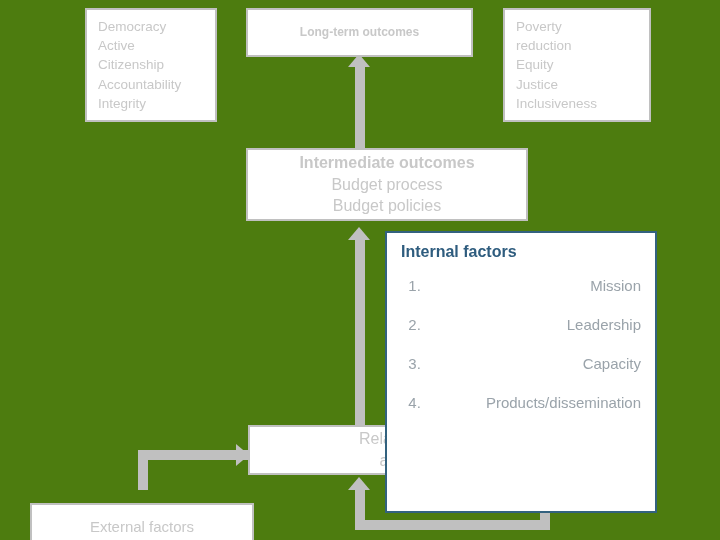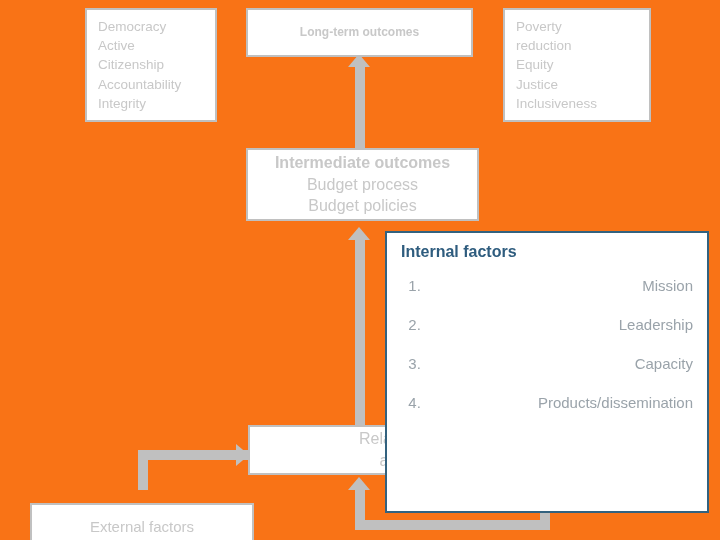--- a/index.html
+++ b/index.html
@@ -8,21 +8,21 @@
     padding: 0;
     background: #ffffff;
   }
   body {
     font-family: "Liberation Sans", sans-serif;
   }
   #canvas {
     position: relative;
     width: 720px;
     height: 540px;
-    background: #f97316;
+    background: #4d7c0f;
     overflow: hidden;
     text-decoration: underline;
   }
 
   
   .box {
     position: absolute;
     box-sizing: border-box;
     border: 2px solid #c0c0c0;
     background: #ffffff;
@@ -44,41 +44,41 @@
   }
   #box-longterm {
     left: 246px; top: 8px; width: 227px; height: 49px;
     font-weight: bold; font-size: 12px;
   }
   #box-poverty {
     left: 503px; top: 8px; width: 148px; height: 114px;
     font-size: 13.5px; line-height: 1.42;
   }
   #box-intermediate {
-    left: 246px; top: 148px; width: 233px; height: 73px;
+    left: 246px; top: 148px; width: 282px; height: 73px;
     font-size: 16px;
   }
   #box-intermediate .line:first-child { font-weight: bold; }
   #box-relationship {
     left: 248px; top: 425px; width: 215px; height: 50px;
     font-size: 16px;
     align-items: flex-end;
     padding-right: 14px;
   }
   #box-external {
     left: 30px; top: 487px; width: 224px; height: 48px;
     font-size: 15px;
     margin-top: 16px;
   }
 
   
   #box-internal {
     position: absolute;
     box-sizing: border-box;
-    left: 385px; top: 231px; width: 324px; height: 282px;
+    left: 385px; top: 231px; width: 272px; height: 282px;
     border: 2px solid #33627f;
     background: #ffffff;
     z-index: 40;
     padding: 10px 14px 0 14px;
   }
   #box-internal .if-title {
     color: #2e5c7e;
     font-weight: bold;
     font-size: 16px;
     margin: 0 0 16px 0;

